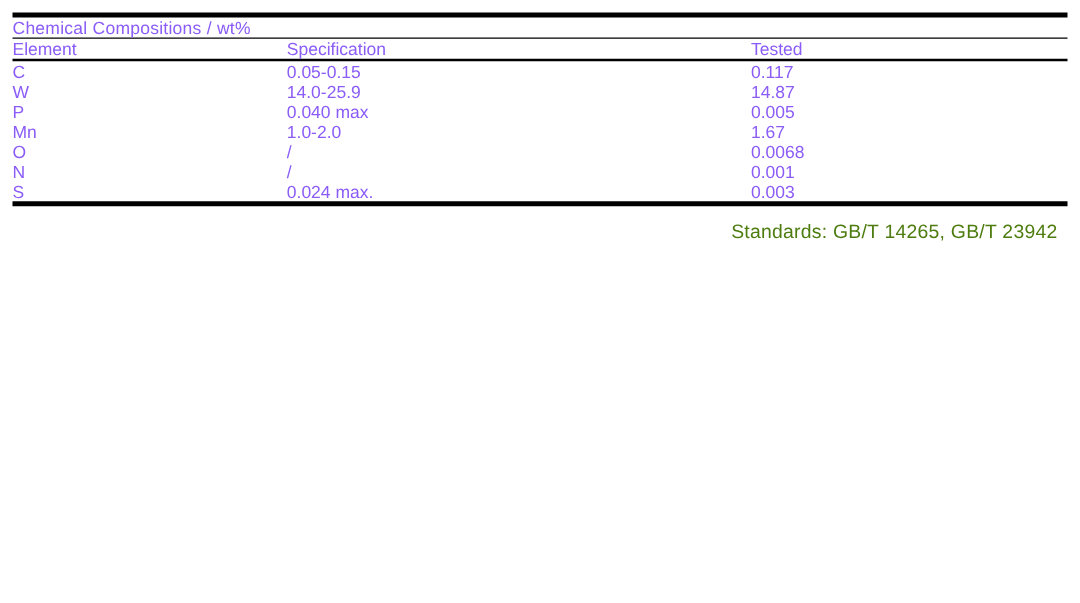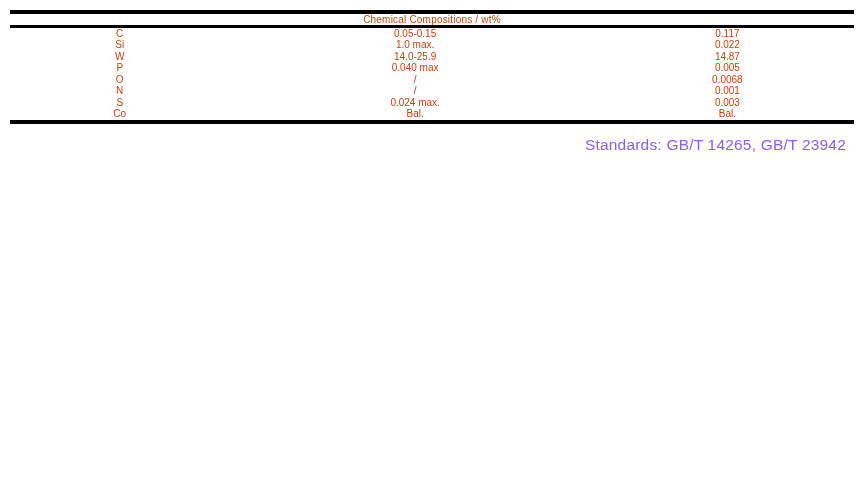--- a/index.html
+++ b/index.html
@@ -26,24 +26,23 @@
     margin: 0 0 0 0;
   }
   table.comp {
     width: 100%;
     border-collapse: collapse;
     table-layout: fixed;
   }
   table.comp td, table.comp th {
     padding: 0;
     margin: 0;
-    text-align: center;
     font-weight: normal;
-    font-size: 10px;
-    color: #c2410c;
+    font-size: 14px;
+    color: #8b5cf6;
   }
   .title-row td {
     font-weight: bold;
     font-size: 16.5px;
     color: #000;
     padding: 7px 0 8px 0;
     letter-spacing: 0.2px;
   }
   .head-row td {
     padding: 8px 0 7px 0;
@@ -56,21 +55,21 @@
   }
   .col-element { width: 26%; }
   .col-spec    { width: 44%; }
   .col-tested  { width: 30%; }
   .bottom-rule {
     border-top: 4px solid #000;
   }
   .standards {
     text-align: right;
     font-size: 15.5px;
-    color: #8b5cf6;
+    color: #4d7c0f;
     padding: 12px 8px 0 0;
     letter-spacing: 0.2px;
   }
   .sep-line {
     width: 100%;
     height: 1.4px;
     background: #000;
   }
   .top-wrap { padding-top: 10px; }
 </style>
@@ -92,66 +91,66 @@
     <tbody>
       <tr class="title-row">
         <td colspan="3">Chemical Compositions / wt%</td>
       </tr>
       <tr>
         <td colspan="3" style="padding:0">
           <div class="sep-line"></div>
         </td>
       </tr>
 
+      <tr class="head-row">
+        <td>Element</td>
+        <td>Specification</td>
+        <td>Tested</td>
+      </tr>
       <tr>
         <td colspan="3" style="padding:0">
           <div class="sep-line"></div>
         </td>
       </tr>
 
       <tr class="data-row">
         <td>C</td>
         <td>0.05-0.15</td>
         <td>0.117</td>
       </tr>
       <tr class="data-row">
-        <td>Si</td>
-        <td>1.0 max.</td>
-        <td>0.022</td>
-      </tr>
-      <tr class="data-row">
         <td>W</td>
         <td>14.0-25.9</td>
         <td>14.87</td>
       </tr>
       <tr class="data-row">
         <td>P</td>
         <td>0.040 max</td>
         <td>0.005</td>
+      </tr>
+      <tr class="data-row">
+        <td>Mn</td>
+        <td>1.0-2.0</td>
+        <td>1.67</td>
       </tr>
       <tr class="data-row">
         <td>O</td>
         <td>/</td>
         <td>0.0068</td>
       </tr>
       <tr class="data-row">
         <td>N</td>
         <td>/</td>
         <td>0.001</td>
       </tr>
       <tr class="data-row">
         <td>S</td>
         <td>0.024 max.</td>
         <td>0.003</td>
       </tr>
-      <tr class="data-row">
-        <td>Co</td>
-        <td>Bal.</td>
-        <td>Bal.</td>
-      </tr>
     </tbody>
   </table>
 
   <div class="bottom-rule"></div>
 
   <div class="standards">Standards:  GB/T  14265,  GB/T  23942</div>
 
 </div>
 
 </body></html>

